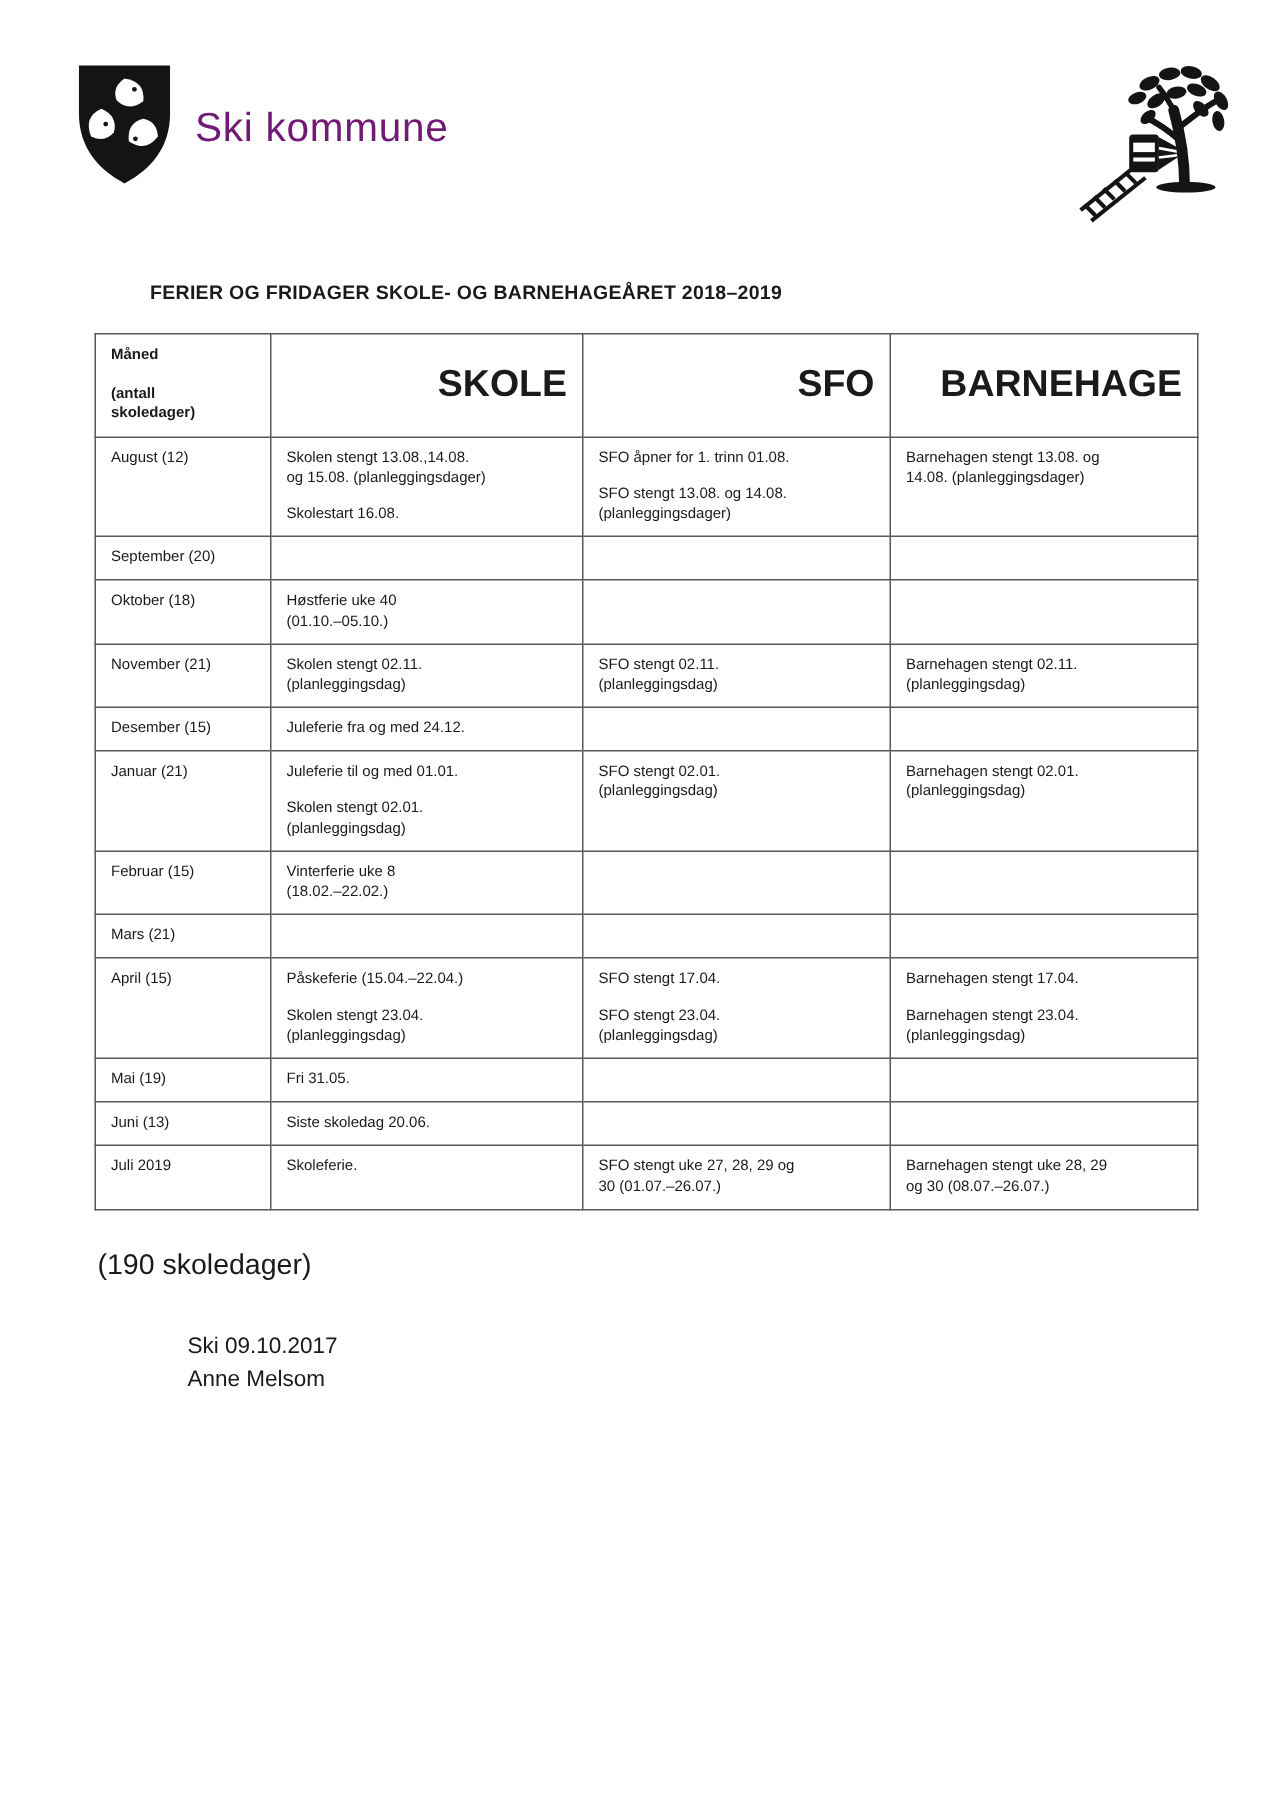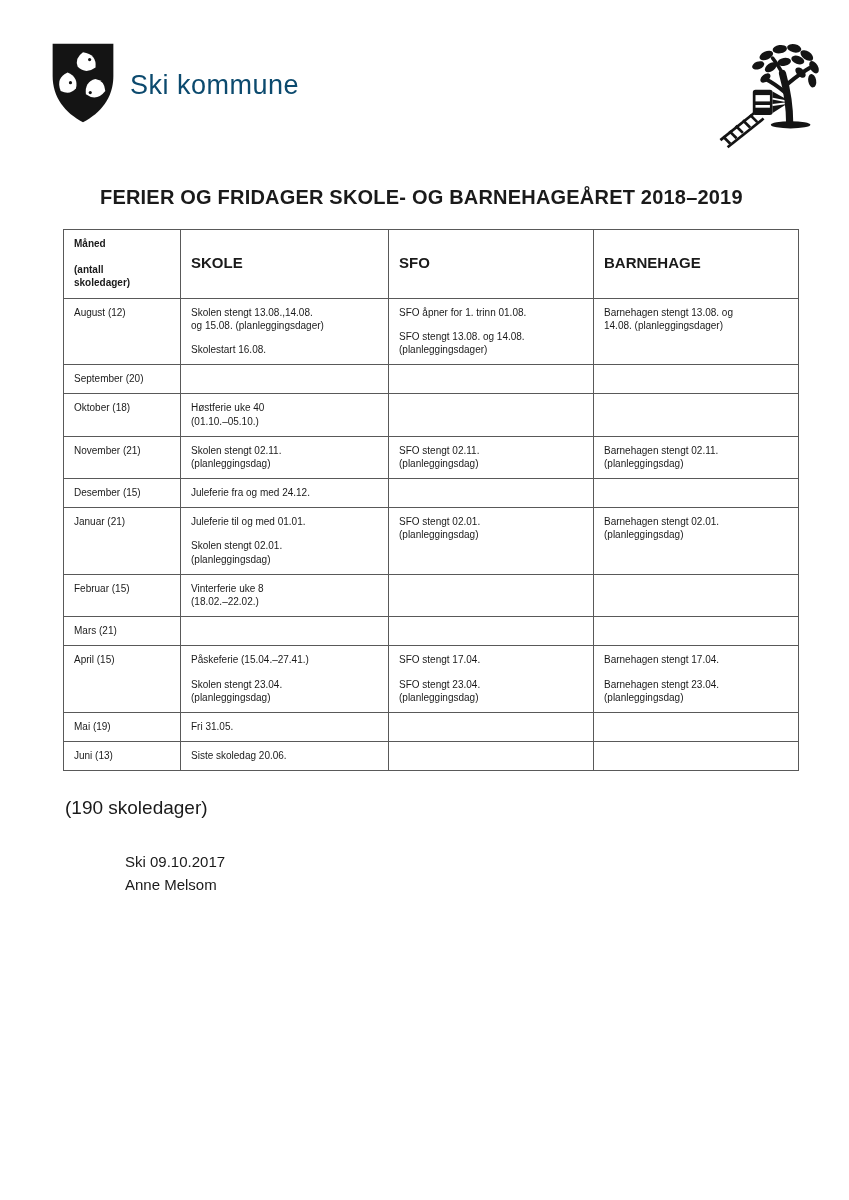--- a/index.html
+++ b/index.html
@@ -4,32 +4,32 @@
 <style>
   * { box-sizing: border-box; }
   html, body { margin: 0; padding: 0; background: #ffffff; }
   .page {
     width: 849px; height: 1200px; margin: 0 auto; background: #ffffff;
     font-family: "Liberation Sans", sans-serif; color: #1a1a1a;
     position: relative; overflow: hidden;
   }
   .header { display: flex; justify-content: space-between; align-items: flex-start; padding: 40px 26px 0 50px; }
   .brand { display: flex; align-items: center; gap: 14px; }
-  .brand-name { font-size: 27px; color: #0c4a6e; letter-spacing: 0.5px; }
+  .brand-name { font-size: 27px; color: #701a75; letter-spacing: 0.5px; }
   .tree-icon-wrap { margin-top: 0; }
 
-  .title { margin: 30px 0 0 100px; font-size: 20px; font-weight: bold; letter-spacing: 0.2px; }
+  .title { margin: 30px 0 0 100px; font-size: 13px; font-weight: bold; letter-spacing: 0.2px; }
 
   table.holiday-table { border-collapse: collapse; table-layout: fixed; width: 735px; margin: 20px 0 0 63px; }
   .holiday-table th, .holiday-table td {
     border: 1px solid #595959; padding: 7px 10px 8px 10px;
     vertical-align: top; text-align: left; font-size: 10px; line-height: 1.32;
     overflow: hidden;
   }
-  th.col-label { font-size: 15px; font-weight: bold; text-align: left; vertical-align: middle; }
+  th.col-label { font-size: 25px; font-weight: bold; text-align: right; vertical-align: middle; }
   th.month-head { font-weight: bold; }
   .month-sub { margin-top: 13px; font-weight: bold; white-space: pre-line; }
   .holiday-table td p { margin: 0 0 11px 0; white-space: pre-line; }
   .holiday-table td p:last-child { margin-bottom: 0; }
   .month-cell { white-space: nowrap; }
 
   .total-days { margin: 26px 0 0 65px; font-size: 19px; }
   .signature { margin: 32px 0 0 125px; font-size: 15px; line-height: 1.5; }
 </style>
 </head>
@@ -217,21 +217,21 @@
     <tr>
       <td class="month-cell">Mars (21)</td>
       <td></td>
       <td></td>
       <td></td>
     </tr>
 
     <tr>
       <td class="month-cell">April (15)</td>
       <td>
-            <p>Påskeferie (15.04.–27.41.)</p>
+            <p>Påskeferie (15.04.–22.04.)</p>
             <p>Skolen stengt 23.04.
 (planleggingsdag)</p>
           </td>
       <td>
             <p>SFO stengt 17.04.</p>
             <p>SFO stengt 23.04.
 (planleggingsdag)</p>
           </td>
       <td>
             <p>Barnehagen stengt 17.04.</p>
@@ -251,20 +251,34 @@
 
     <tr>
       <td class="month-cell">Juni (13)</td>
       <td>
             <p>Siste skoledag 20.06.</p>
           </td>
       <td></td>
       <td></td>
     </tr>
 
+    <tr>
+      <td class="month-cell">Juli 2019</td>
+      <td>
+            <p>Skoleferie.</p>
+          </td>
+      <td>
+            <p>SFO stengt uke 27, 28, 29 og
+30 (01.07.–26.07.)</p>
+          </td>
+      <td>
+            <p>Barnehagen stengt uke 28, 29
+og 30 (08.07.–26.07.)</p>
+          </td>
+    </tr>
   </tbody>
   </table>
 
   <div class="total-days">(190 skoledager)</div>
 
   <div class="signature">
     <div>Ski 09.10.2017</div>
     <div>Anne Melsom</div>
 
   </div>

